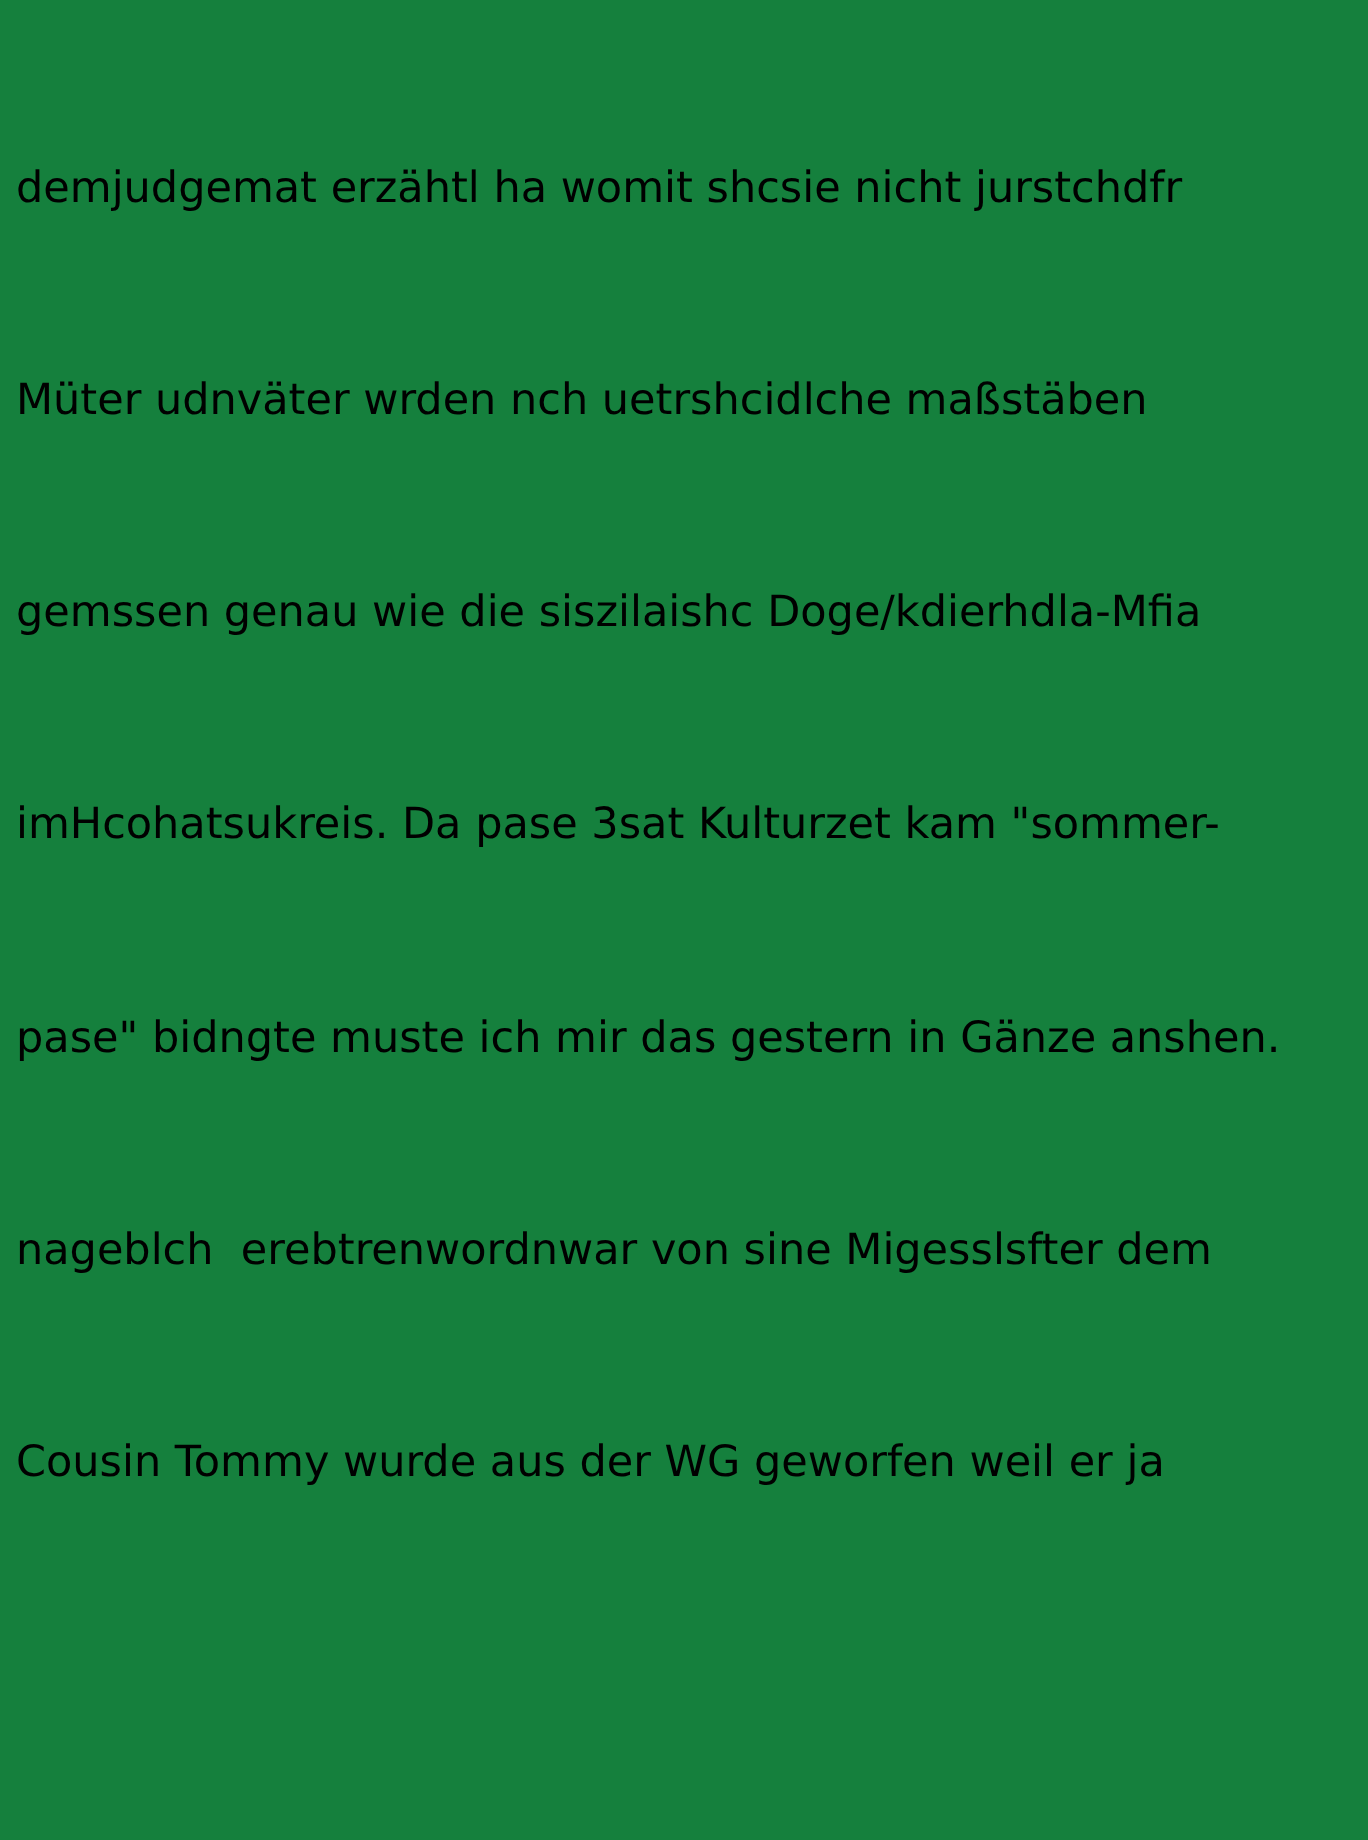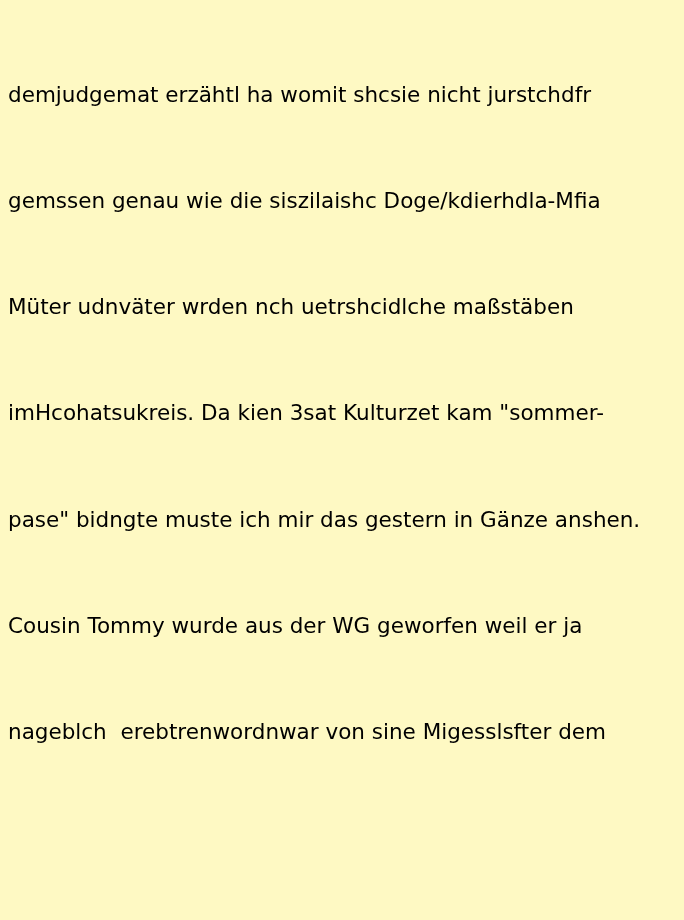--- a/index.html
+++ b/index.html
@@ -11,21 +11,21 @@
     width: 684px;
     height: 920px;
     overflow: hidden;
     font-family: "DejaVu Sans", sans-serif;
   }
   .page {
     width: 684px;
     height: 920px;
     box-sizing: border-box;
     padding: 6px 4px 0 8px;
-    background: #fef9c3;
+    background: #15803d;
   }
   .text-block {
     color: #000000;
     font-size: 21.5px;
     line-height: 35.4px;
     letter-spacing: 0px;
     word-spacing: 0px;
     white-space: pre-wrap;
     text-align: left;
   }
@@ -34,26 +34,26 @@
     white-space: pre;
     overflow: hidden;
   }
 </style>
 </head>
 <body>
 
 <div class="page">
   <div class="text-block">
     <span class="line">demjudgemat erzähtl ha womit shcsie nicht jurstchdfr</span>
+    <span class="line">Müter udnväter wrden nch uetrshcidlche maßstäben</span>
     <span class="line">gemssen genau wie die siszilaishc Doge/kdierhdla-Mfia</span>
-    <span class="line">Müter udnväter wrden nch uetrshcidlche maßstäben</span>
-    <span class="line">imHcohatsukreis. Da kien 3sat Kulturzet kam "sommer-</span>
+    <span class="line">imHcohatsukreis. Da pase 3sat Kulturzet kam "sommer-</span>
     <span class="line">pase" bidngte muste ich mir das gestern in Gänze anshen.</span>
+    <span class="line">nageblch  erebtrenwordnwar von sine Migesslsfter dem</span>
     <span class="line">Cousin Tommy wurde aus der WG geworfen weil er ja</span>
-    <span class="line">nageblch  erebtrenwordnwar von sine Migesslsfter dem</span>
     
     
     
     
     
     
     
     
     
     

